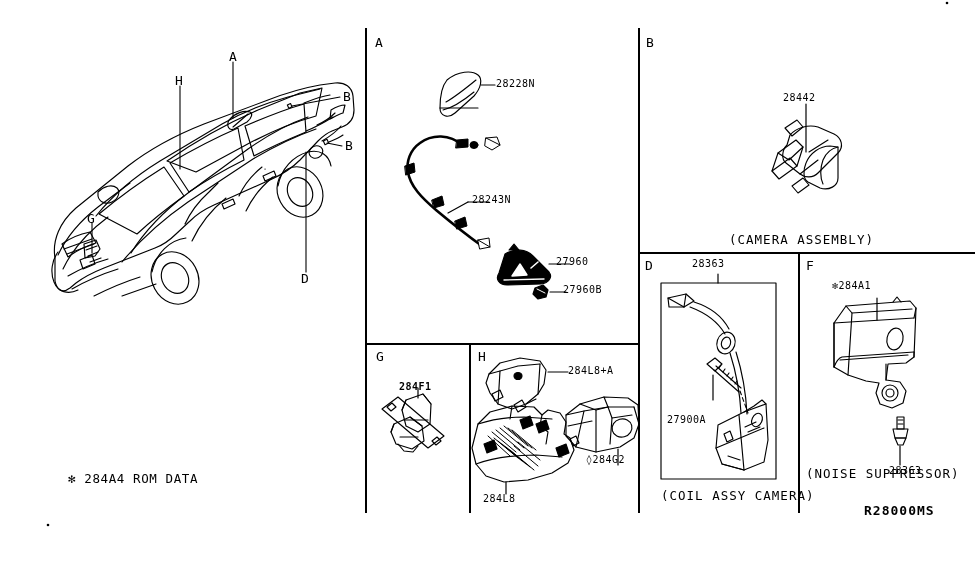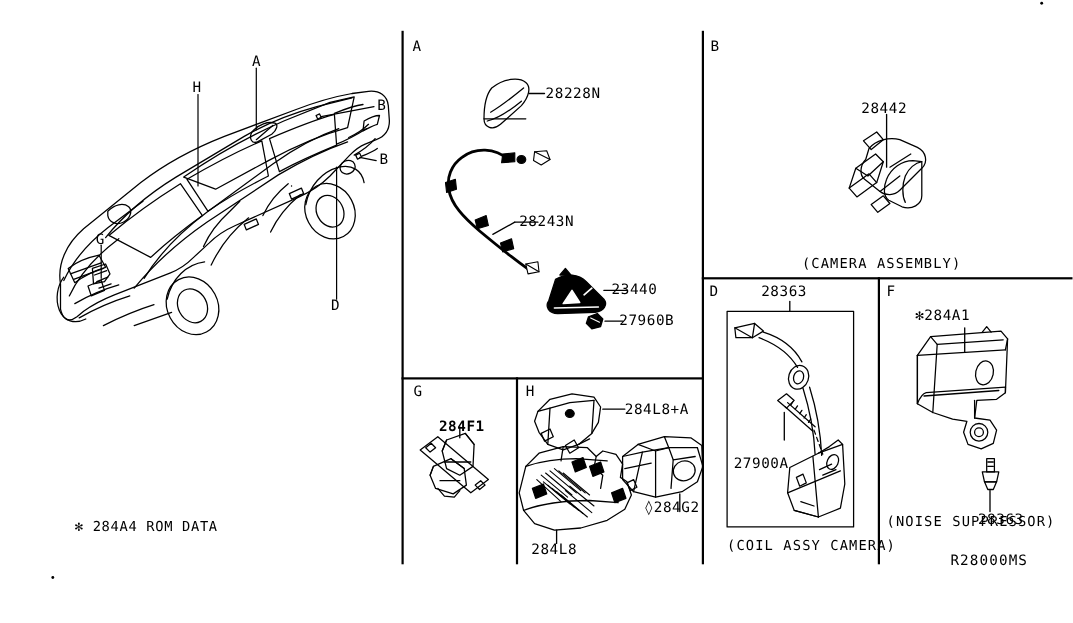--- a/index.html
+++ b/index.html
@@ -1,25 +1,25 @@
 <!DOCTYPE html>
 <html><head>
 <meta charset="utf-8">
 <style>
   html,body{margin:0;padding:0;background:#ffffff;}
   body{width:975px;height:566px;overflow:hidden;font-family:"DejaVu Sans Mono","Liberation Mono",monospace;color:#000;}
   #stage{position:relative;width:975px;height:566px;background:#fff;}
   svg.layer{position:absolute;left:0;top:0;width:975px;height:566px;overflow:visible;}
   .lbl{position:absolute;font-family:"DejaVu Sans Mono","Liberation Mono",monospace;color:#000;white-space:pre;line-height:1;letter-spacing:0.5px;}
   .panel-letter{font-size:13px;}
-  .partno{font-size:13px;}
+  .partno{font-size:10px;}
   .caption{font-size:12.5px;letter-spacing:1px;}
   .legend{font-size:12.5px;letter-spacing:0.6px;}
   .callout{font-size:13px;}
-  .diagcode{font-size:13px;letter-spacing:1px;}
+  .diagcode{font-size:13px;letter-spacing:1px;font-weight:bold;}
   .rule{position:absolute;background:#000;}
 </style>
 </head>
 <body>
 
 <div id="stage">
 
   <div class="rule" style="left:365px;top:28px;width:1.6px;height:485px;"></div>
   <div class="rule" style="left:365px;top:343px;width:275px;height:1.6px;"></div>
   <div class="rule" style="left:469px;top:343px;width:1.6px;height:170px;"></div>
@@ -351,21 +351,21 @@
   <div class="lbl callout" style="left:345px;top:139px;">B</div>
   <div class="lbl callout" style="left:175px;top:74px;">H</div>
   <div class="lbl callout" style="left:87px;top:212px;">G</div>
   <div class="lbl callout" style="left:301px;top:272px;">D</div>
 
   <div class="lbl legend" style="left:68px;top:473px;">✻ 284A4 ROM DATA</div>
 
   <div class="lbl panel-letter" style="left:375px;top:36px;">A</div>
   <div class="lbl partno" style="left:496px;top:79px;">28228N</div>
   <div class="lbl partno" style="left:472px;top:195px;">28243N</div>
-  <div class="lbl partno" style="left:556px;top:257px;">23440</div>
+  <div class="lbl partno" style="left:556px;top:257px;">27960</div>
   <div class="lbl partno" style="left:563px;top:285px;">27960B</div>
 
   <div class="lbl panel-letter" style="left:646px;top:36px;">B</div>
   <div class="lbl partno" style="left:783px;top:93px;">28442</div>
   <div class="lbl caption" style="left:729px;top:234px;">(CAMERA ASSEMBLY)</div>
 
   <div class="lbl panel-letter" style="left:645px;top:259px;">D</div>
   <div class="lbl partno" style="left:692px;top:259px;">28363</div>
   <div class="lbl partno" style="left:667px;top:415px;">27900A</div>
   <div class="lbl caption" style="left:661px;top:490px;">(COIL ASSY CAMERA)</div>

